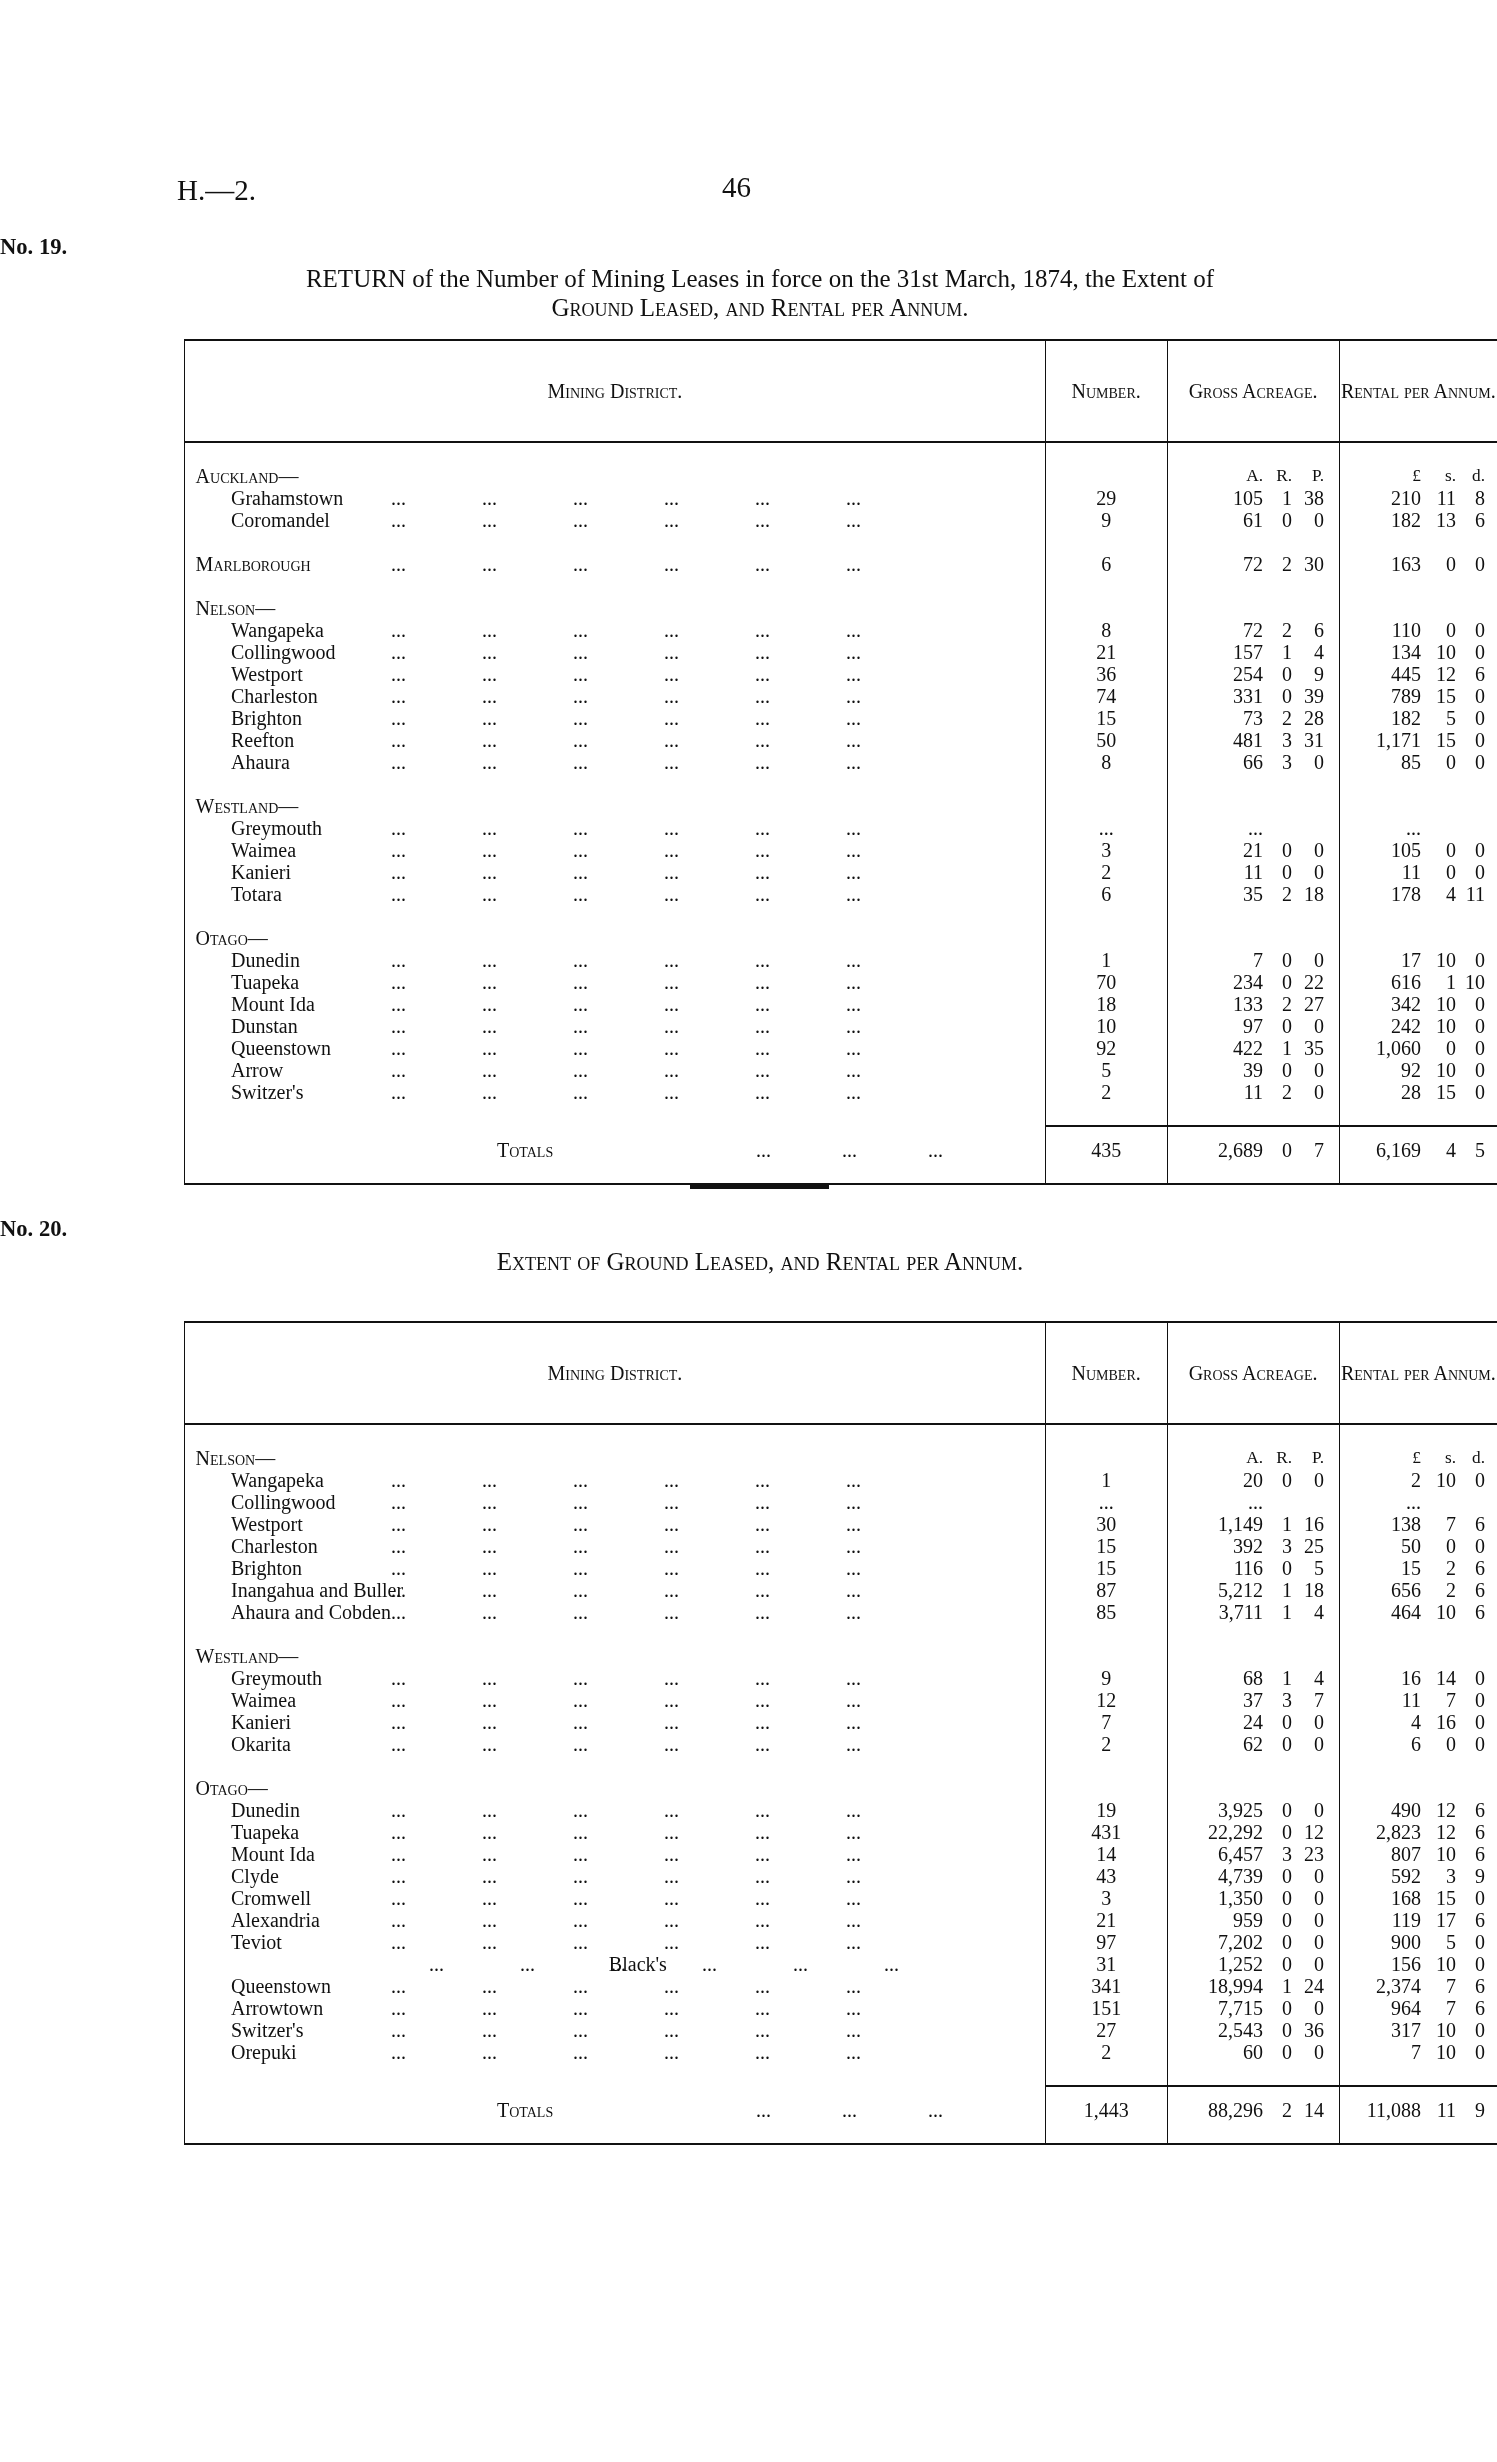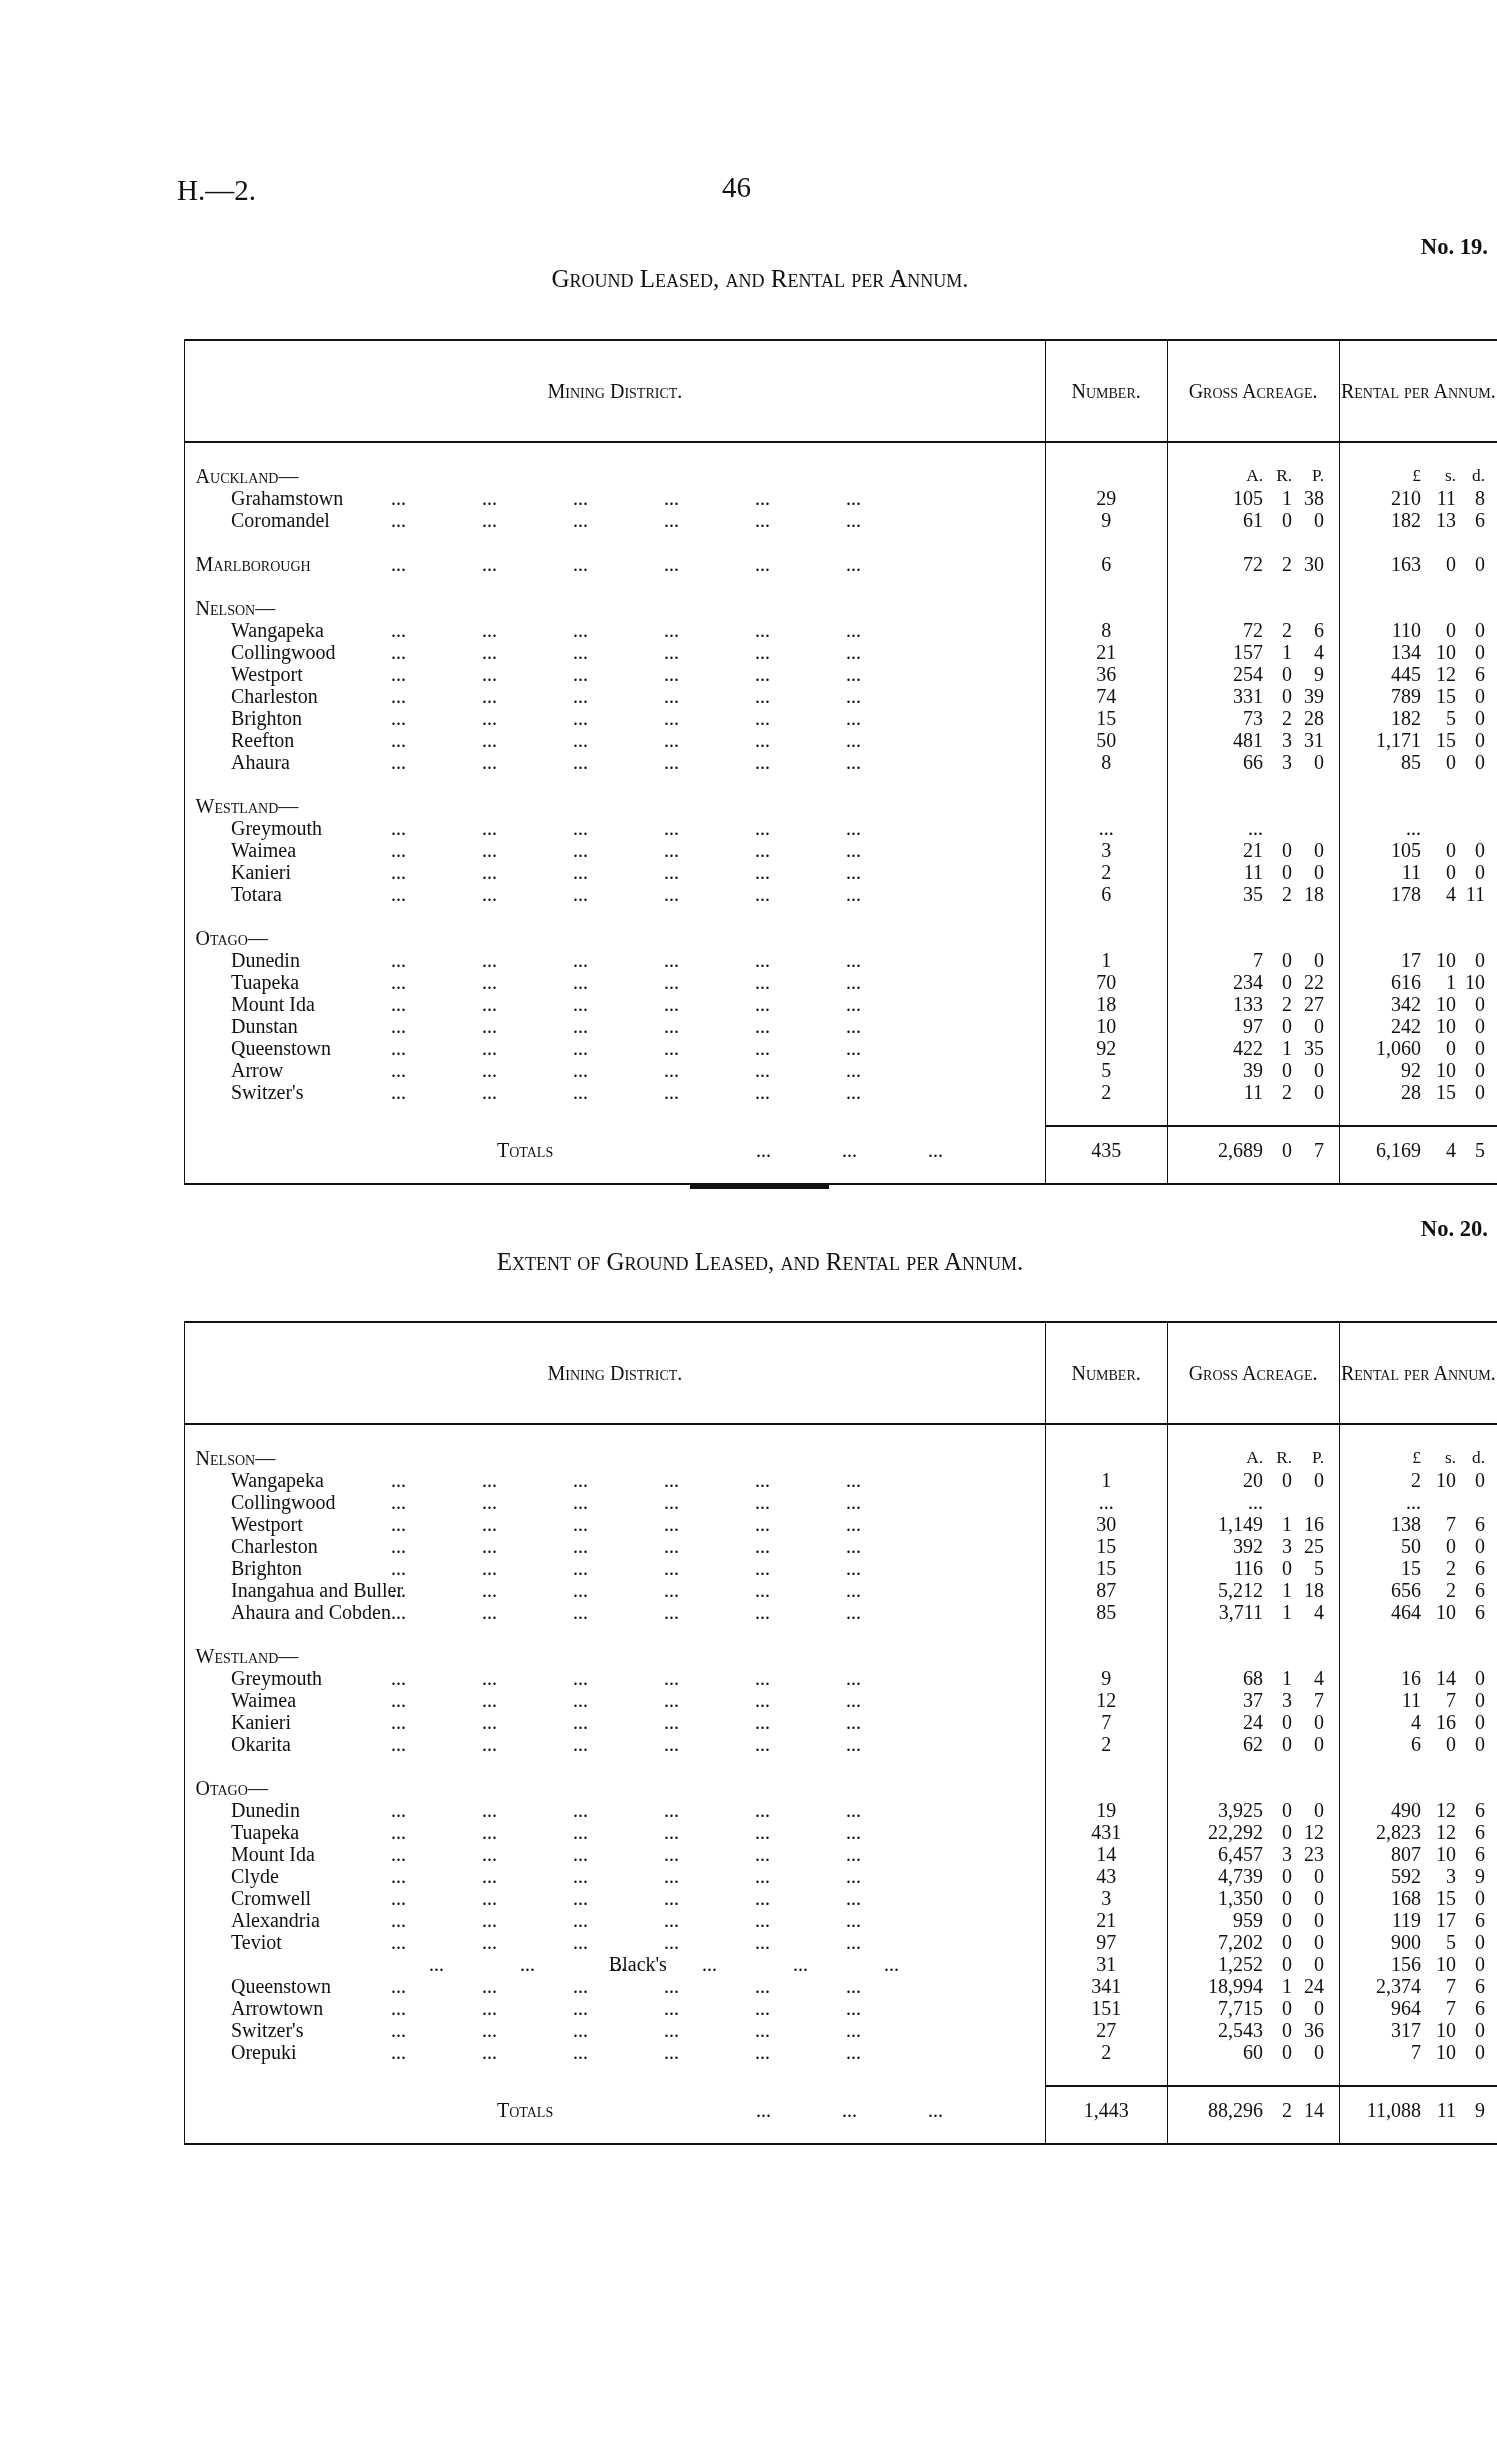--- a/index.html
+++ b/index.html
@@ -1,21 +1,21 @@
 <!DOCTYPE html>
 <html style="font-size:10.6px"><head>
 <meta charset="utf-8">
 <style>
   html, body { margin:0; padding:0; background:#ffffff; }
   body { width:1498px; height:2462px; position:relative; overflow:hidden;
          font-family:"Liberation Serif","DejaVu Serif",serif; color:#111; }
   .abs { position:absolute; }
   .ref { left:177px; top:174px; font-size:29px; }
   .pno { left:722px; top:171px; font-size:29px; }
-  .no { font-weight:bold; font-size:22.6px; text-align:right; width:1488px; left:0; }
+  .no { font-weight:bold; font-size:22.6px; text-align:left; width:1488px; left:0; }
   .title { left:166px; width:1188px; text-align:center; font-size:25px; line-height:29px; }
   .sc { font-variant:small-caps; }
   table.ret { position:absolute; border-collapse:collapse; font-size:20px; }
   table.ret td { padding:0; vertical-align:top; white-space:nowrap; height:22px; line-height:22px; }
   table.ret thead td { height:100px; vertical-align:middle; text-align:center; font-variant:small-caps; font-size:20px; line-height:24px; border-top:2.7px solid #111; border-bottom:2px solid #111; }
   .c-d { width:684px; border-left:1.3px solid #111; }
   .c-n { width:135px; border-left:1.3px solid #111; text-align:center; padding-right:0; }
   .c-a { width:181px; border-left:1.3px solid #111; text-align:right; }
   .c-r { width:158px; border-left:1.3px solid #111; border-right:1.3px solid #111; text-align:right; }
   .region { padding-left:10.6px !important; font-variant:small-caps; }
@@ -35,20 +35,21 @@
   .units { font-size:17.3px; }
 </style>
 </head>
 <body>
 
 <div class="abs ref">H.—2.</div>
 <div class="abs pno">46</div>
 
 <div class="abs no" style="top:234px;">No. 19.</div>
 <div class="abs title" style="top:264px;">
+  <div>RETURN of the Number of Mining Leases in force on the 31st March, 1874, the Extent of</div>
   <div class="sc">Ground Leased, and Rental per Annum.</div>
 </div>
 <table class="ret" id="t0" style="left:184px; top:339px;">
     <thead>
       <tr>
         <td class="c-d">Mining District.</td>
         <td class="c-n">Number.</td>
         <td class="c-a">Gross Acreage.</td>
         <td class="c-r">Rental per Annum.</td>
       </tr>

